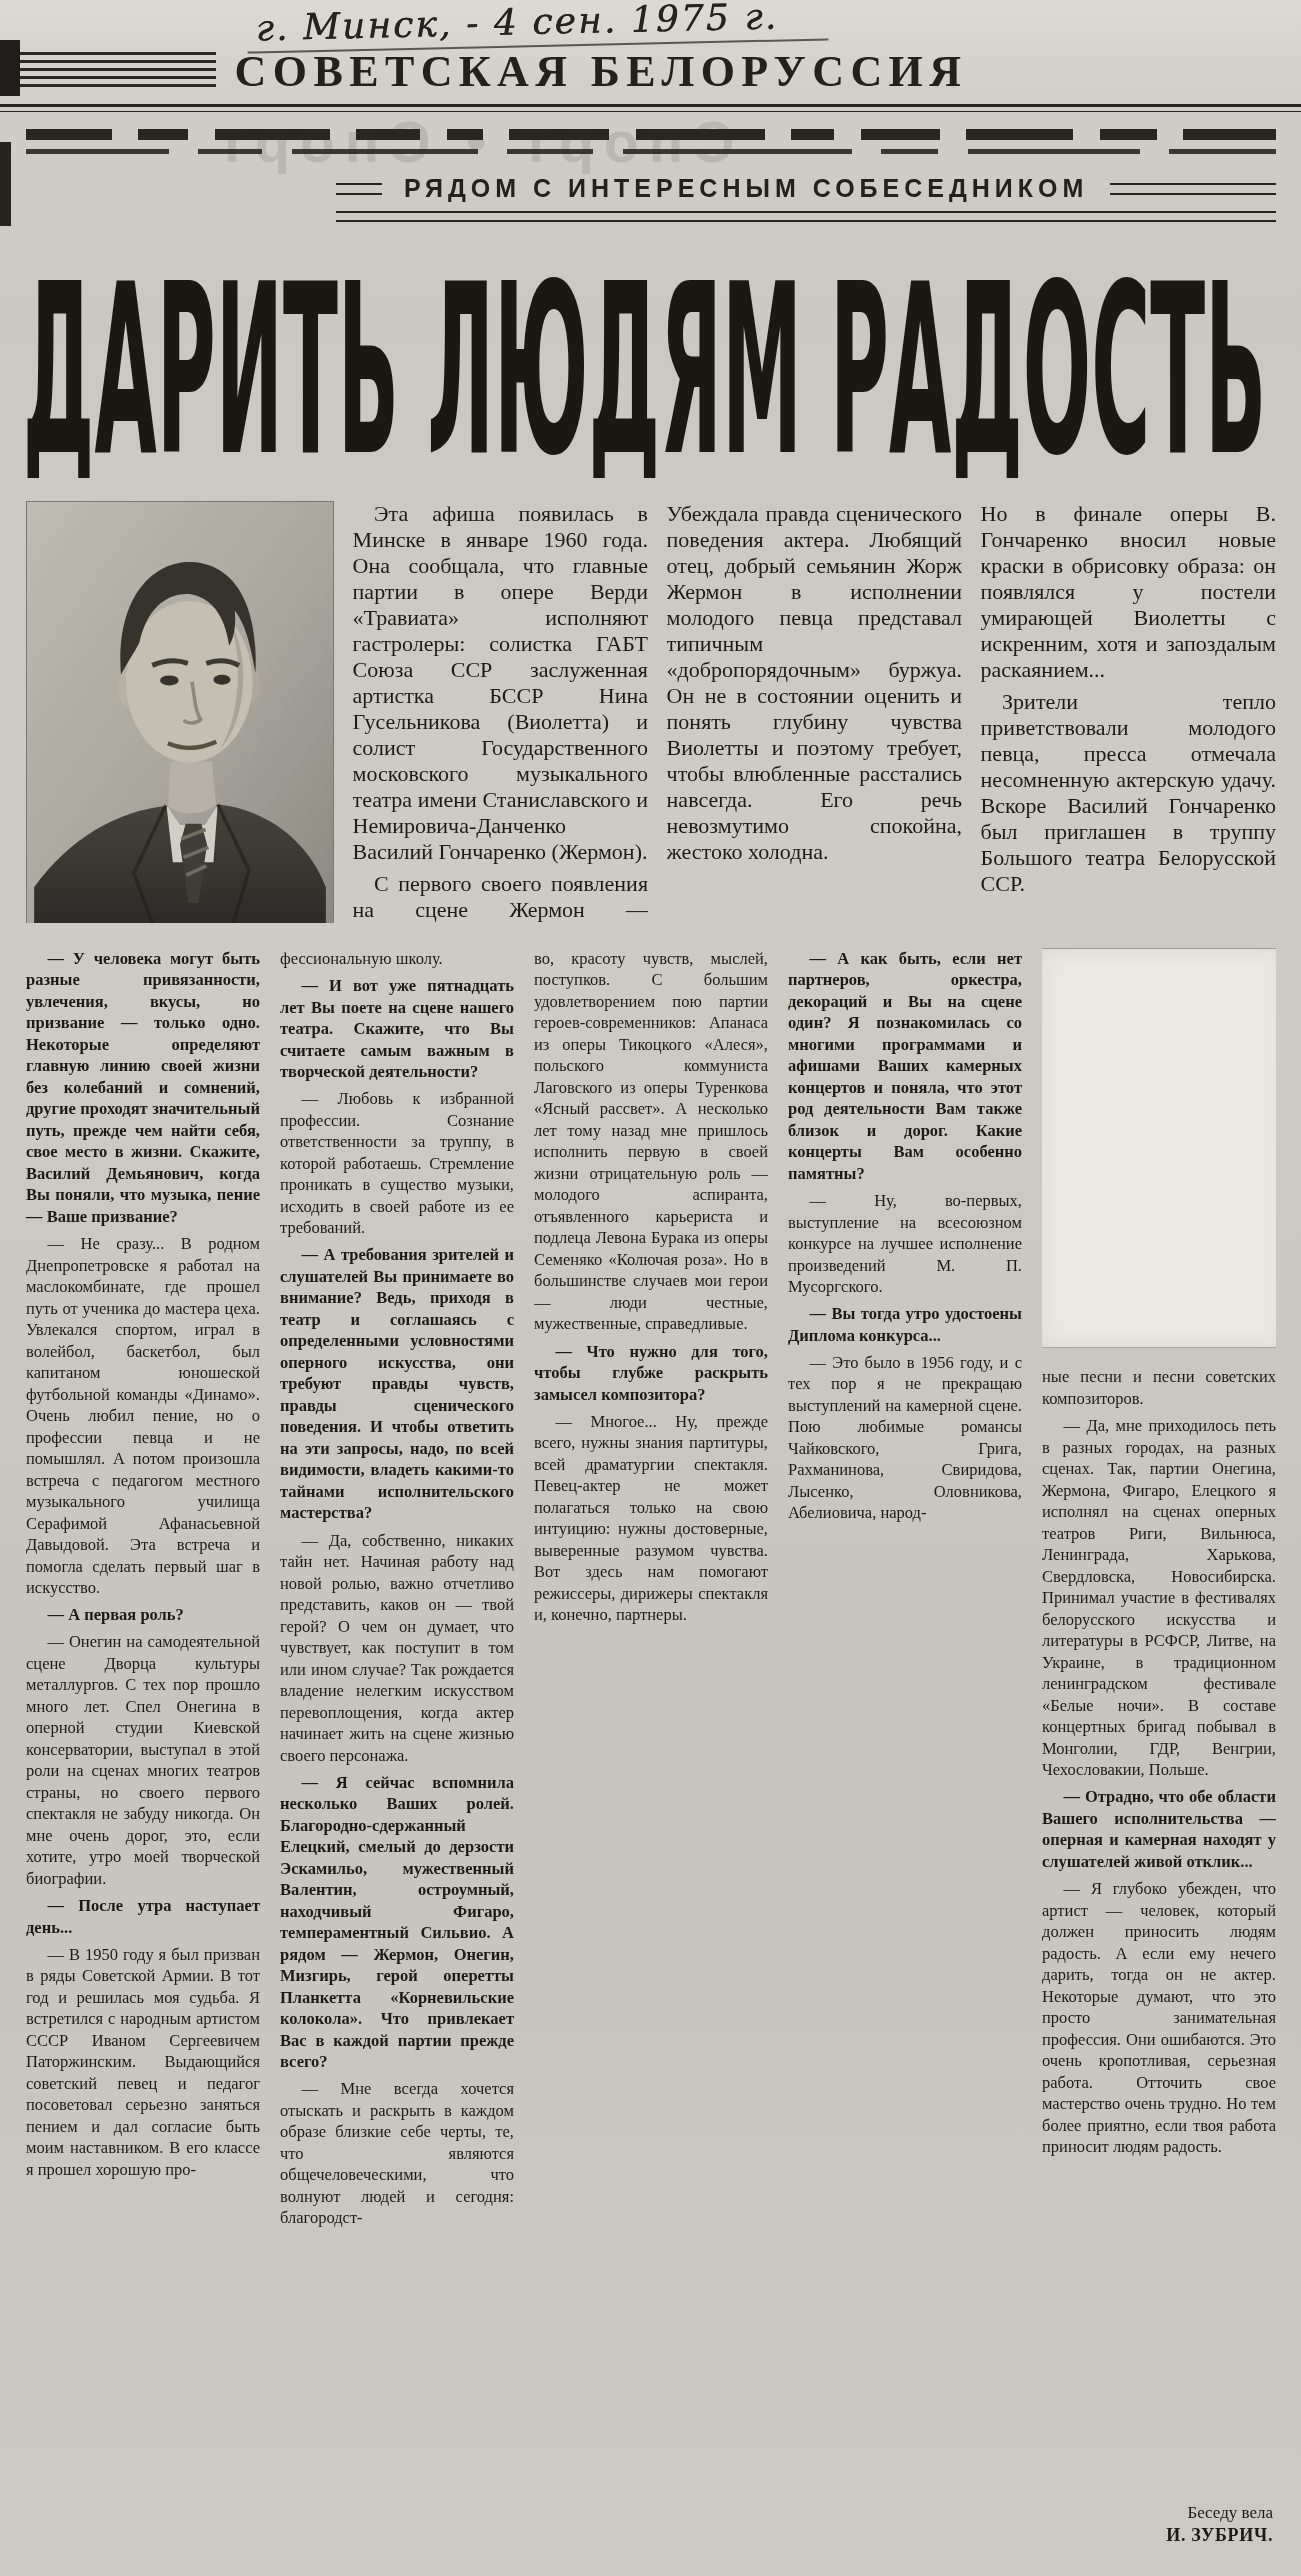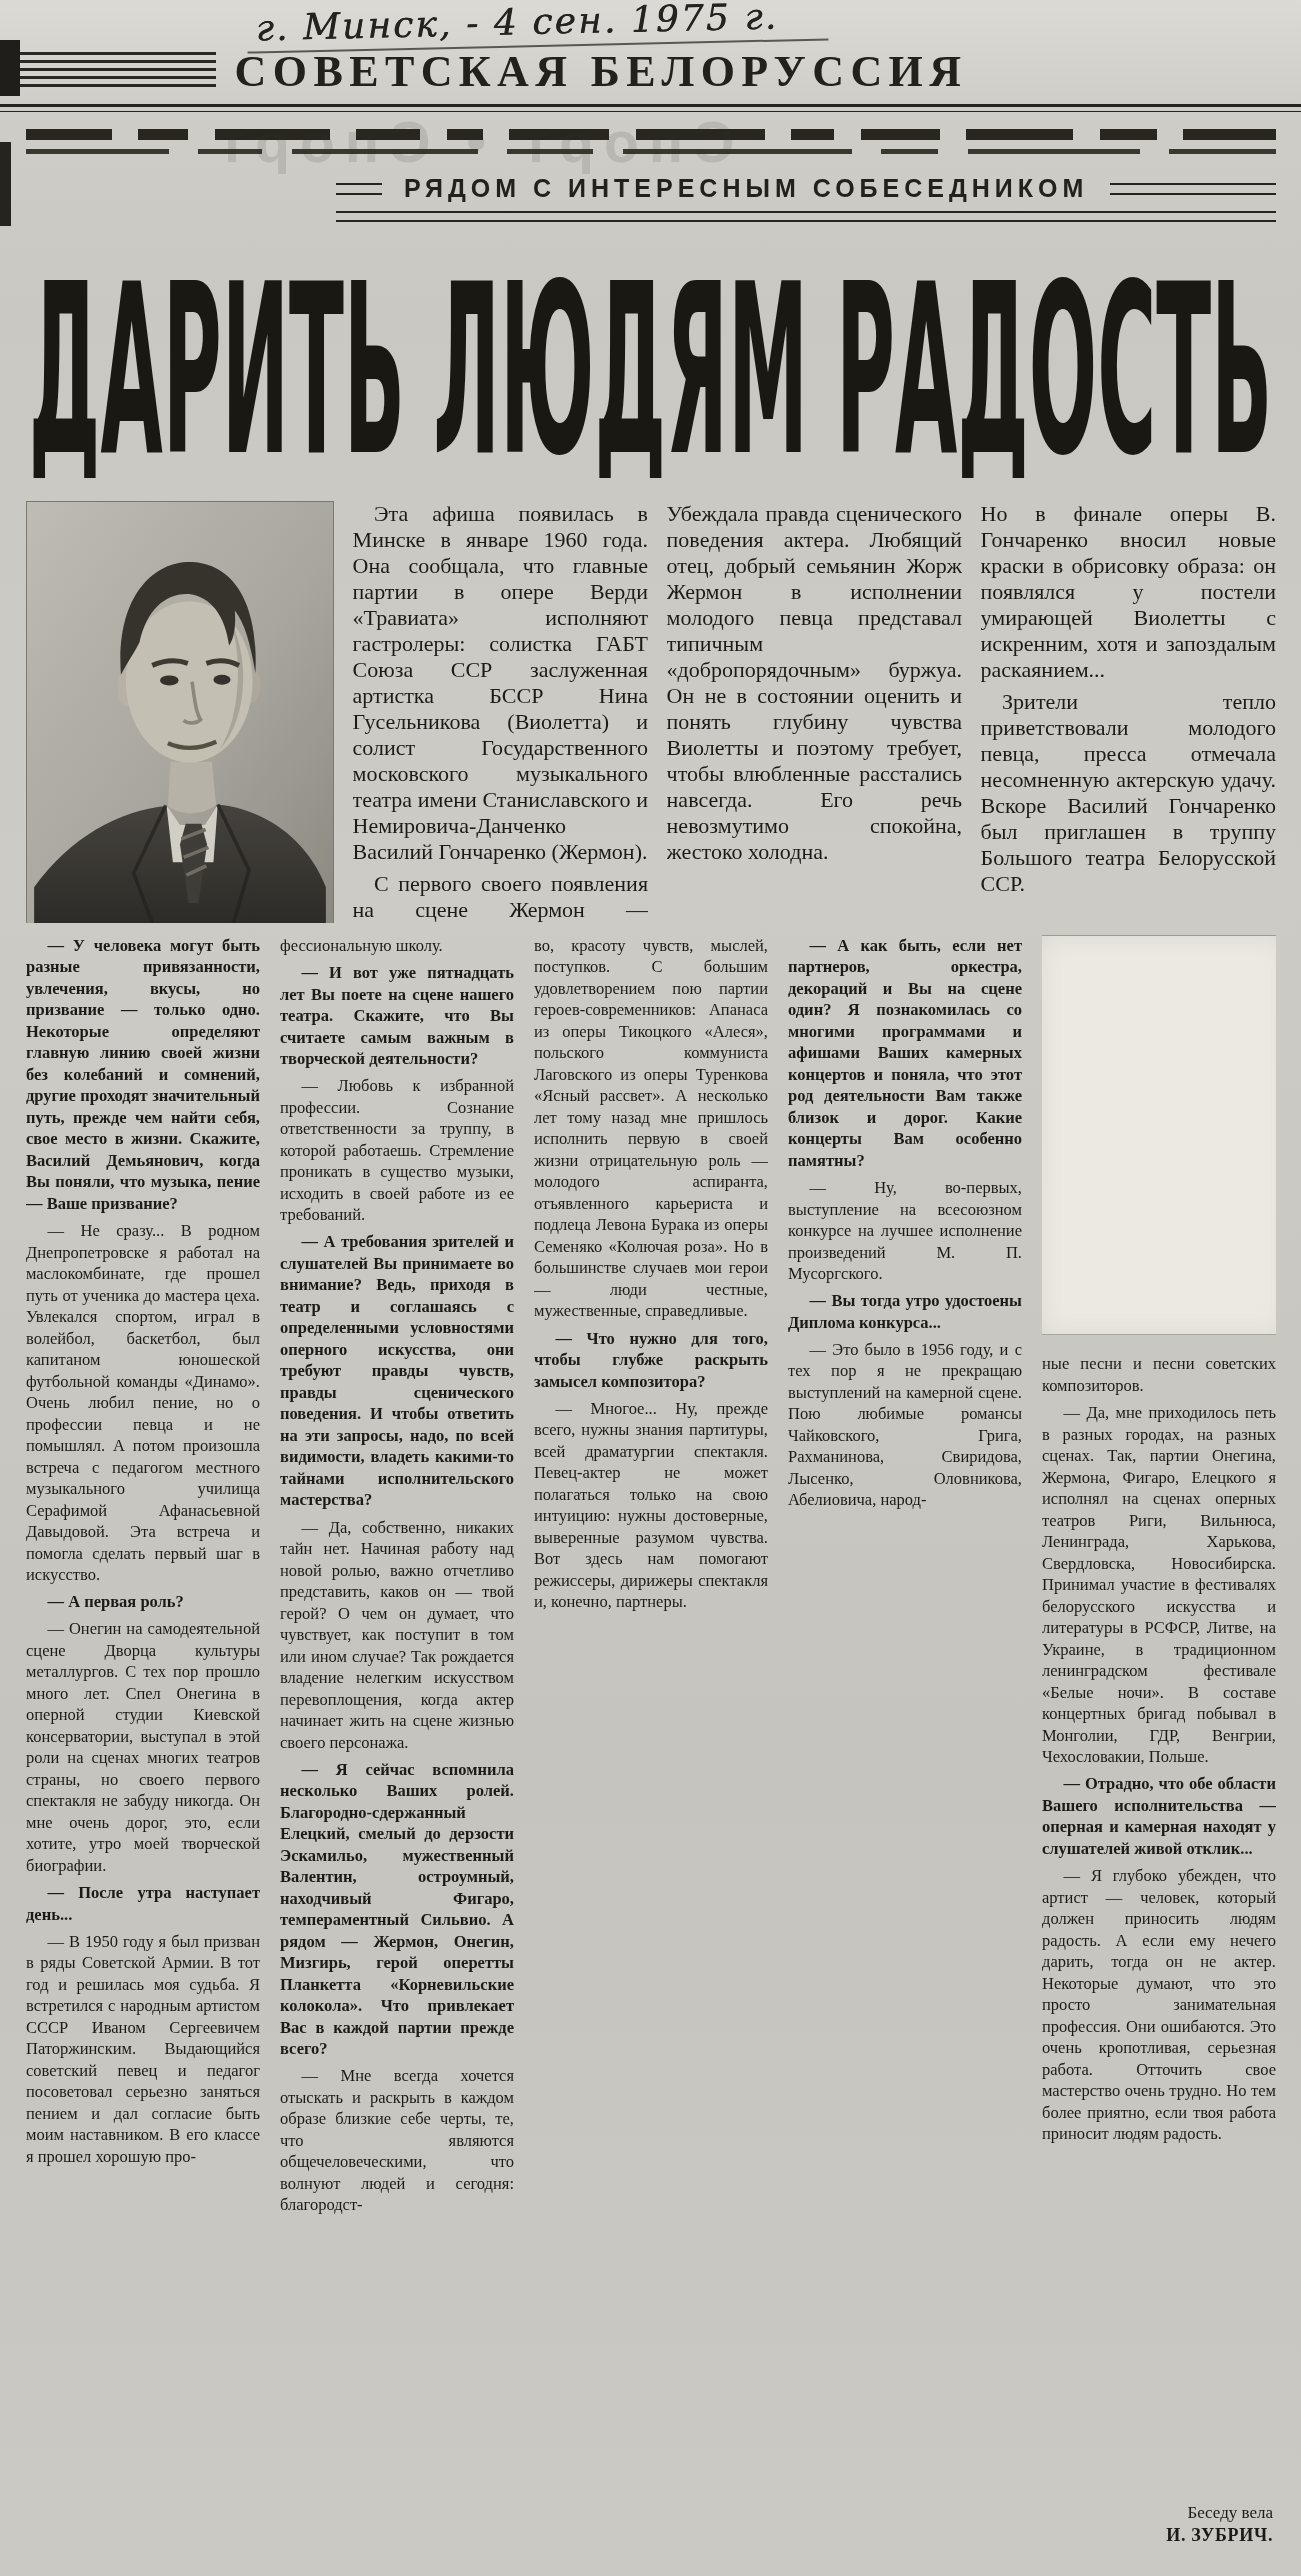--- a/index.html
+++ b/index.html
@@ -29,34 +29,34 @@
   .dash-row.thin{margin-top:9.3px;}
   .dash-row.thin .dash{height:5px;background:#3a372f;}
   
   .kicker-row{margin:20px 26px 0 336px;display:flex;align-items:center;gap:22px;}
   .dbl{border-top:2.1px solid #26241f;border-bottom:2.1px solid #26241f;height:7.2px;}
   .kicker-rule-left{width:46px;flex:0 0 46px;}
   .kicker-rule-right{flex:1;}
   .kicker{margin:0;font-family:"Liberation Sans",sans-serif;font-size:25px;font-weight:bold;letter-spacing:5px;white-space:nowrap;color:#23211c;}
   .kicker-underline{margin:7.2px 26px 0 336px;}
   
-  .headline{margin:17px 26px 0;height:239px;}
+  .headline{margin:17px 20px 0;height:239px;}
   
   .showthrough{
     position:absolute;top:109px;left:208px;transform:scaleX(-1);
     font-family:"Liberation Sans",sans-serif;font-weight:bold;font-size:57px;
     letter-spacing:10px;color:rgba(46,45,40,.13);white-space:nowrap;z-index:0;
   }
   
   .intro-row{margin:23px 26px 0;display:flex;gap:18.6px;height:424px;}
   .photo-frame{flex:0 0 308px;width:308px;height:422px;border:0.7px solid #7b796f;background:#b2afa7;box-sizing:border-box;}
   .photo-frame svg{display:block;}
   .intro-col{flex:1;font-size:22px;line-height:26px;text-align:justify;overflow:hidden;}
   
-  .body-row{flex:1;margin:10px 26px 29px;display:flex;gap:20px;}
+  .body-row{flex:1;margin:23px 26px 29px;display:flex;gap:20px;}
   .body-col{flex:1;font-size:16.5px;line-height:21.5px;text-align:justify;display:flex;flex-direction:column;overflow:hidden;}
   .para{margin:0 0 5.7px;text-indent:21.5px;}
   .para.q{font-weight:bold;}
   .para.cont{text-indent:0;}
   
   .blank-box{
     height:398px;flex:0 0 398px;background:#ebe9e2;margin:0 -10px 18.6px -4.3px;
     border-left:2.1px solid #56544c;border-top:0.7px solid #9d9b92;border-bottom:0.7px solid #a8a69d;
     box-shadow:inset 0 0 24px rgba(115,113,104,.14);
   }

